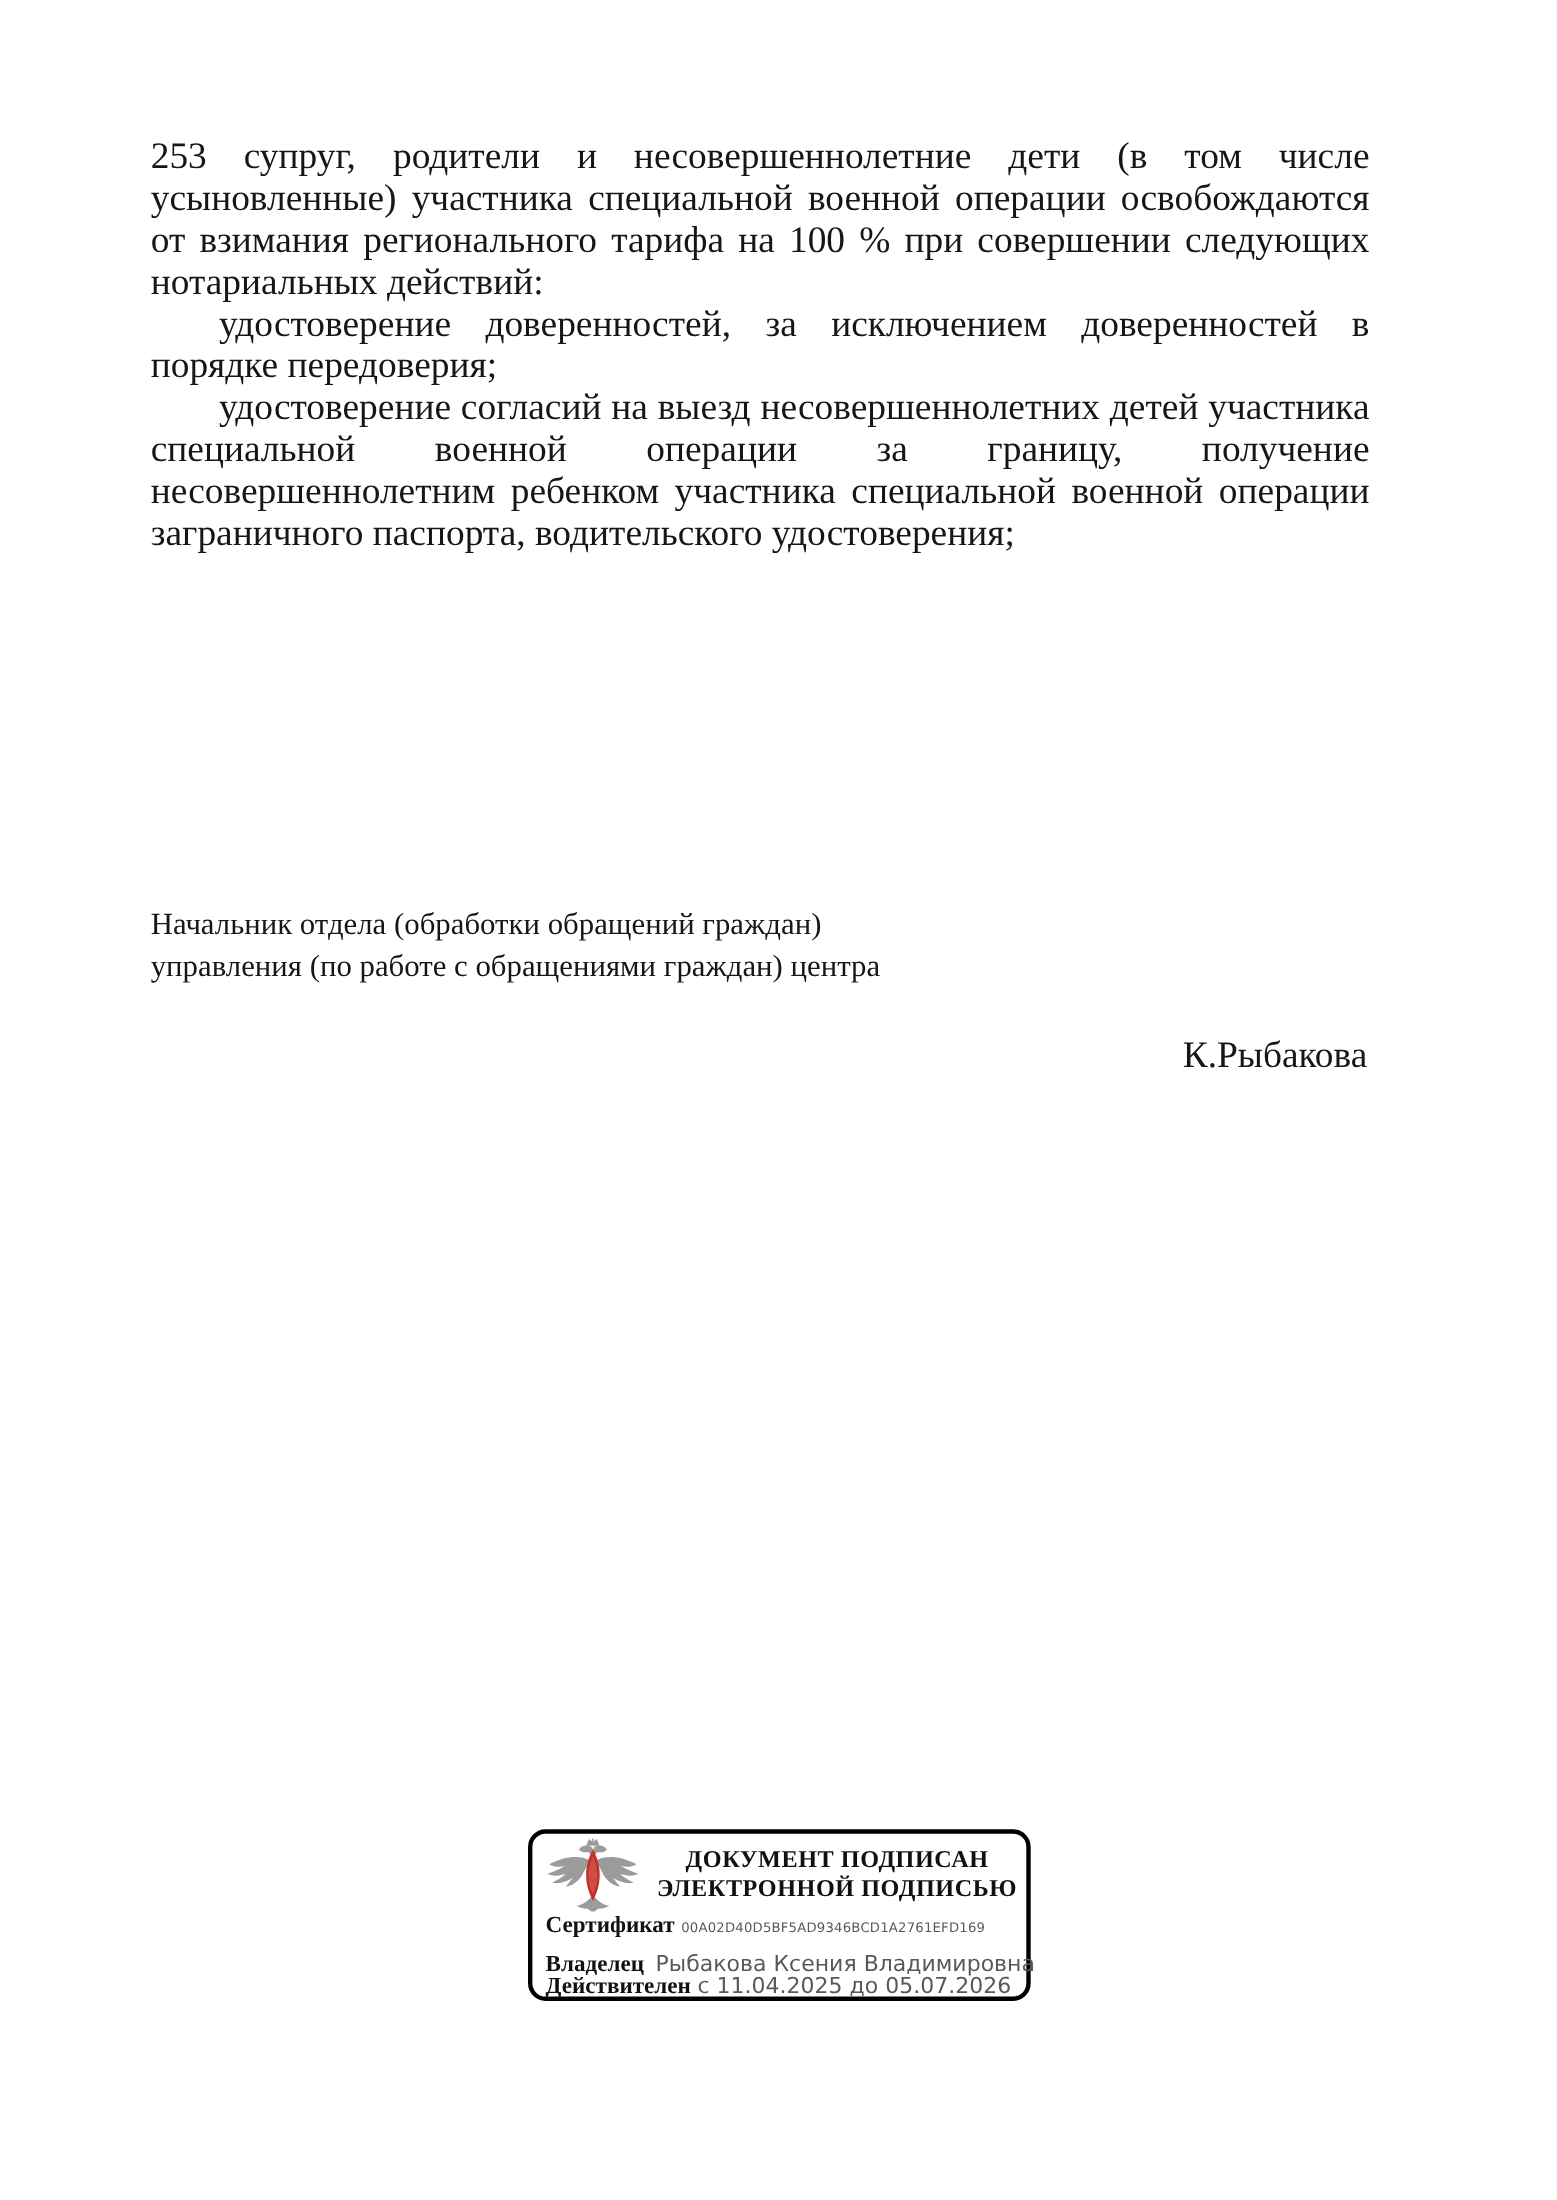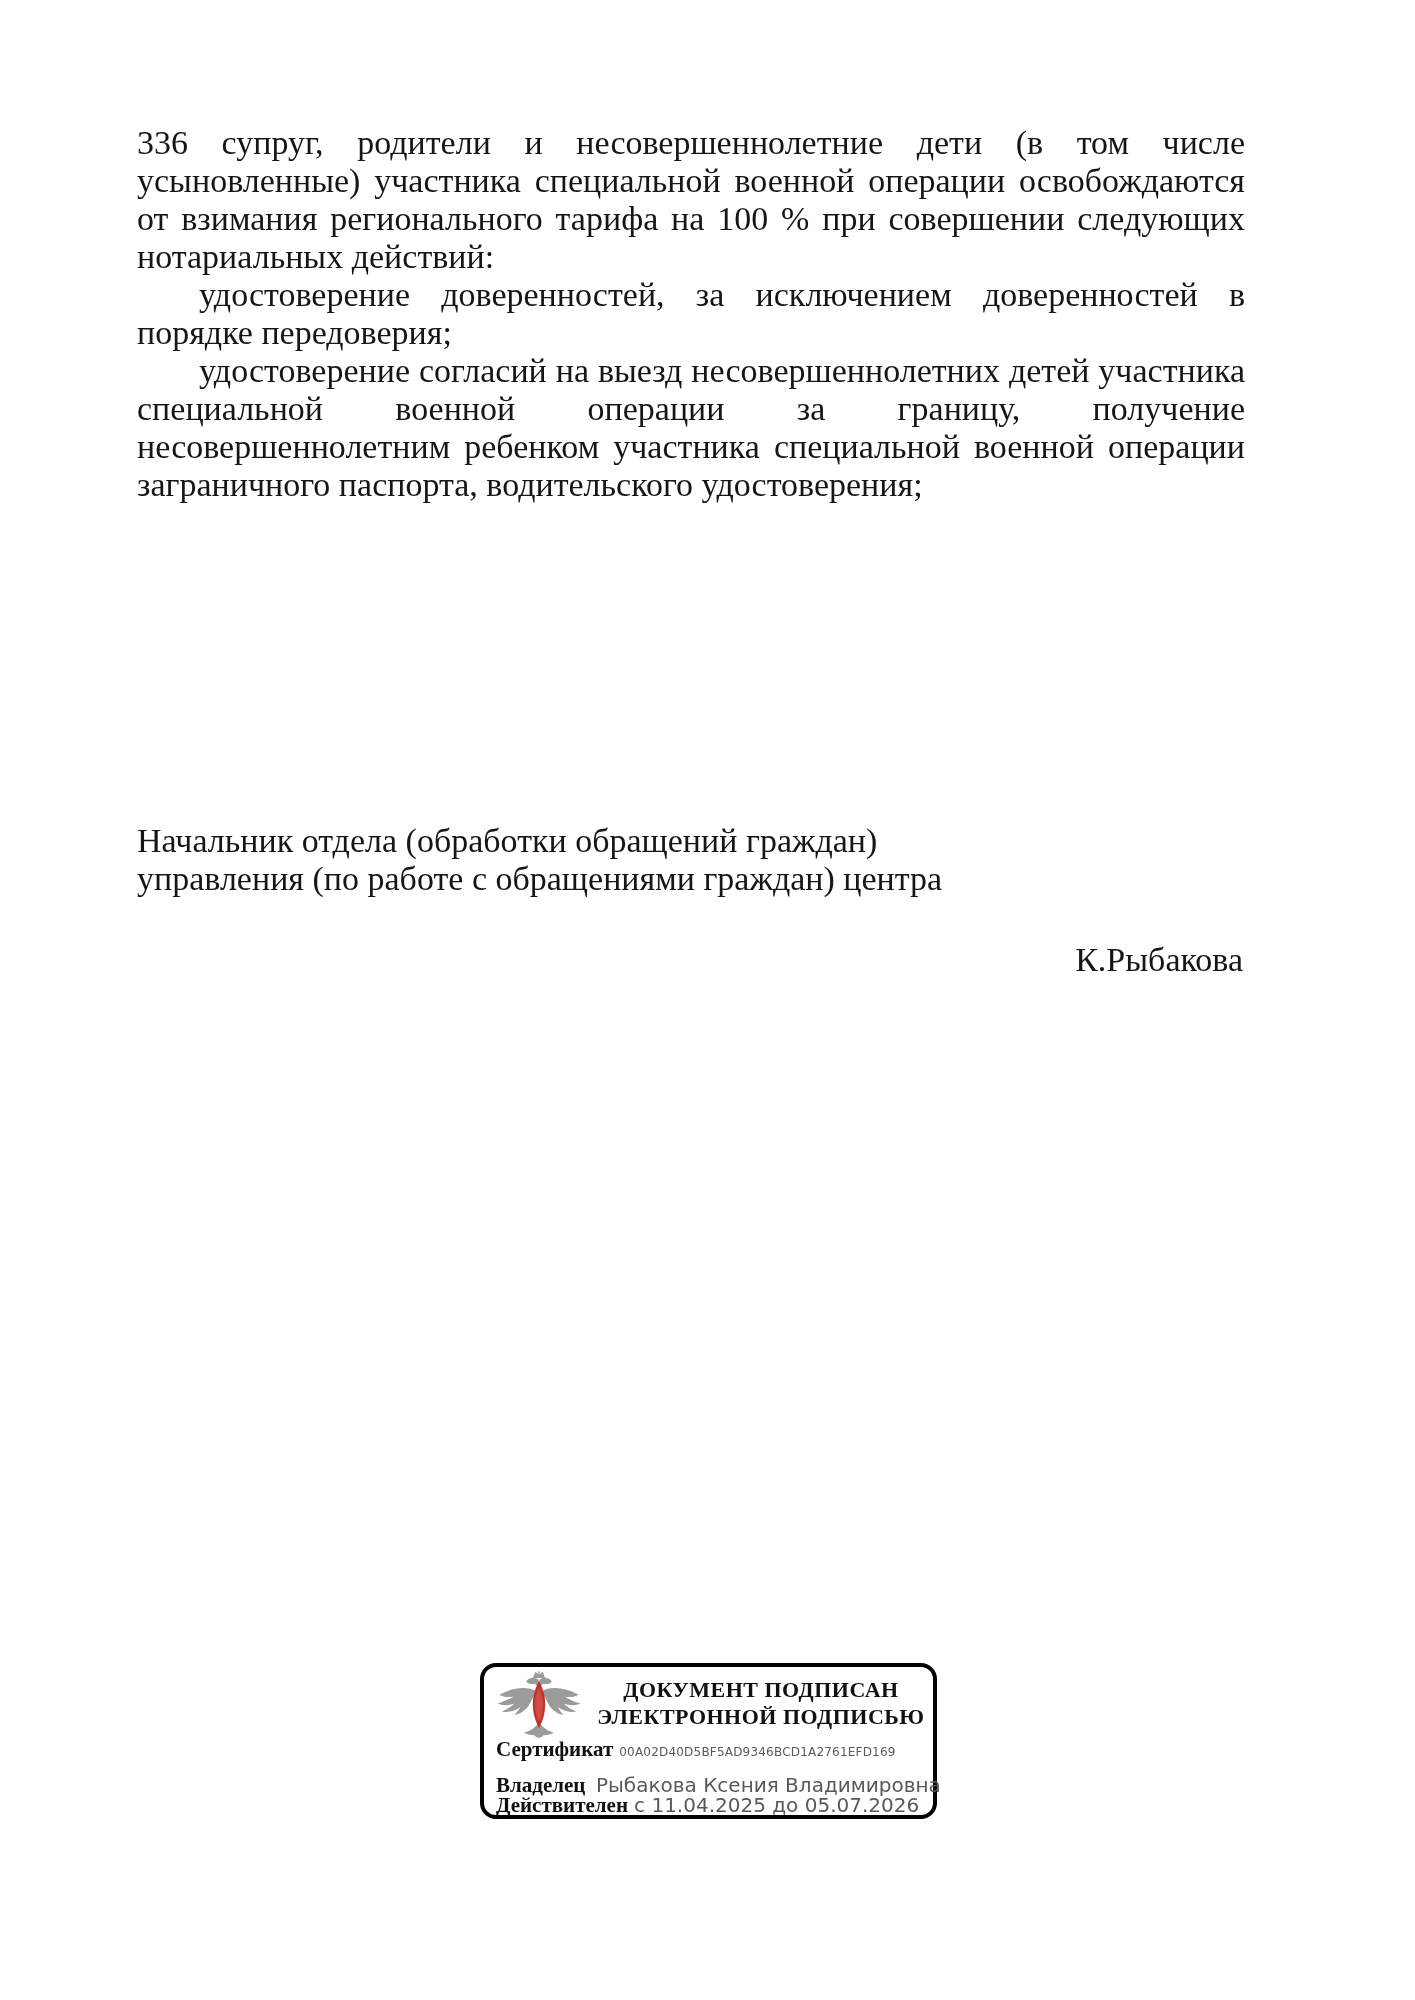--- a/index.html
+++ b/index.html
@@ -16,21 +16,21 @@
     position:absolute;
     left:137px;top:124px;width:1108px;
     font-size:34px;line-height:38px;
     text-align:justify;
   }
   .textblock p{margin:0;}
   .textblock p.indent{text-indent:62px;}
   .sig-block{
     position:absolute;
     left:137px;top:822px;width:1108px;
-    font-size:34px;line-height:38px;
+    font-size:28px;line-height:38px;
   }
   .sig-name{
     position:absolute;
     top:941px;right:172px;
     font-size:34px;line-height:38px;
   }
   
   .stamp{
     position:absolute;
     left:480px;top:1663px;
@@ -74,21 +74,21 @@
   .srow.owner{top:106px;}
   .srow.valid{top:126px;}
   .srow.valid .lbl{min-width:0;}
 </style>
 </head>
 <body>
 
 <div class="page">
 
   <div class="textblock">
-    <p>336 супруг, родители и несовершеннолетние дети (в том числе усыновленные) участника специальной военной операции освобождаются от взимания регионального тарифа на 100 % при совершении следующих нотариальных действий:</p>
+    <p>253 супруг, родители и несовершеннолетние дети (в том числе усыновленные) участника специальной военной операции освобождаются от взимания регионального тарифа на 100 % при совершении следующих нотариальных действий:</p>
     <p class="indent">удостоверение доверенностей, за исключением доверенностей в порядке передоверия;</p>
     <p class="indent">удостоверение согласий на выезд несовершеннолетних детей участника специальной военной операции за границу, получение несовершеннолетним ребенком участника специальной военной операции заграничного паспорта, водительского удостоверения;</p>
   </div>
 
   <div class="sig-block">
     <div>Начальник отдела (обработки обращений граждан)</div>
     <div>управления (по работе с обращениями граждан) центра</div>
   </div>
 
   <div class="sig-name">К.Рыбакова</div>

